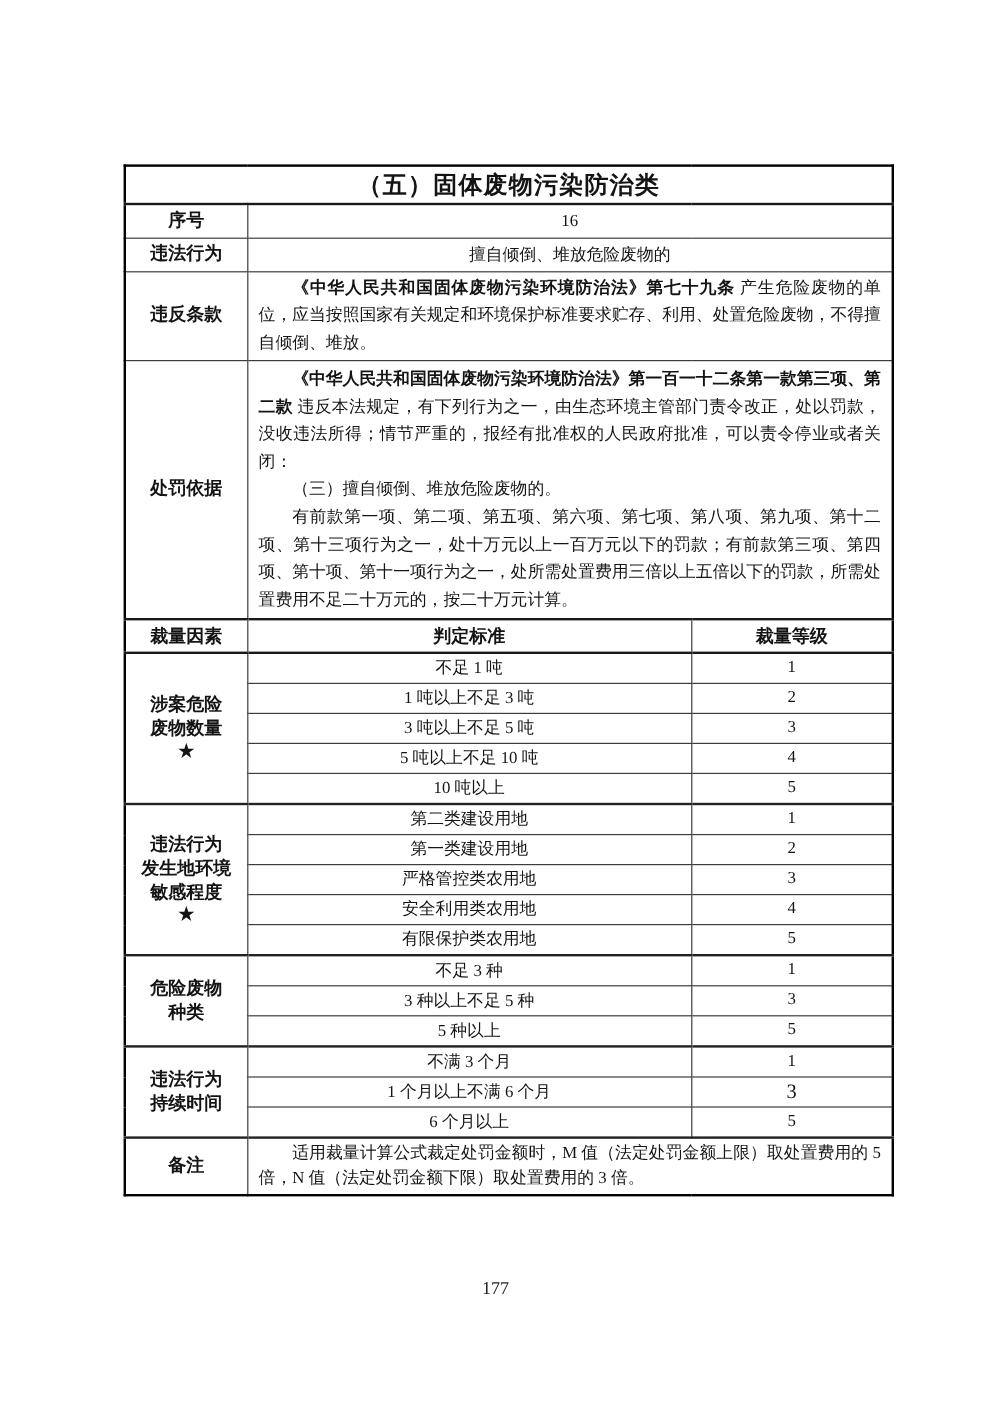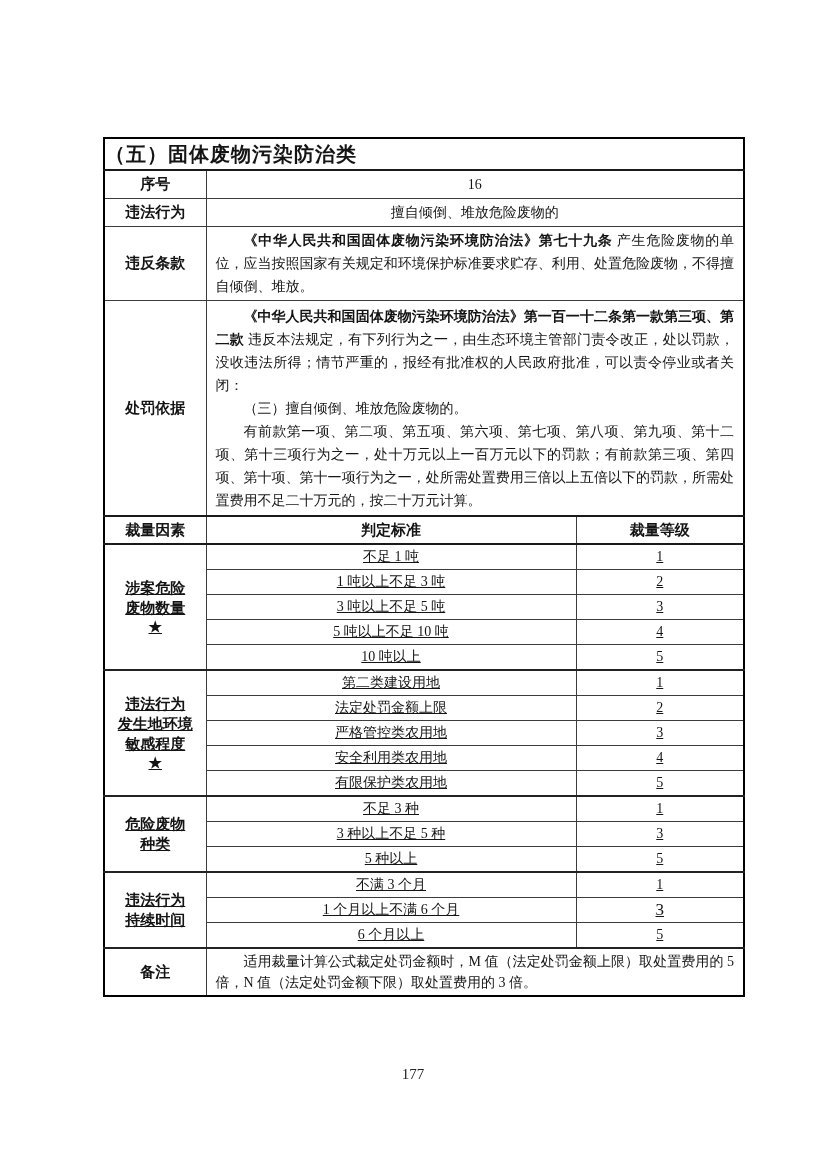--- a/index.html
+++ b/index.html
@@ -27,20 +27,21 @@
   td {
     border: 1px solid #3c3c3c;
     padding: 0;
     vertical-align: middle;
     font-size: 14px;
     color: #141414;
   }
 
   .title-row td {
     height: 30px;
+    text-align: center;
     font-weight: bold;
     font-size: 20px;
     letter-spacing: 1px;
     border-bottom: 2px solid #1a1a1a;
     border-radius: 12px;
   }
 
   td.label {
     text-align: center;
     font-weight: bold;
@@ -63,21 +64,21 @@
 
   .head-row td {
     height: 26px;
     text-align: center;
     font-weight: bold;
     font-size: 15px;
     border-top: 2px solid #1a1a1a;
     border-bottom: 2px solid #1a1a1a;
   }
 
-  .factor-rows td { height: 24px; text-align: center; text-decoration: underline; }
+  .factor-rows td { height: 24px; text-align: center; }
   .factor-rows td.factor-cell {
     font-weight: bold;
     font-size: 15px;
     line-height: 20px;
   }
   .factor-rows tr.group-start td { border-top: 2px solid #222; }
   .factor-rows tr.sub-row td { border-top: 1px solid #8c8c8c; }
   .grade-large { font-size: 17px; }
   .star { font-size: 15px; line-height: 18px; }
 
@@ -164,21 +165,21 @@
           <td class="factor-cell" rowspan="5">
             <div>违法行为</div>
             <div>发生地环境</div>
             <div>敏感程度</div>
             <div class="star">★</div>
           </td>
           <td>第二类建设用地</td>
           <td>1</td>
         </tr>
         <tr class="sub-row">
-          <td>法定处罚金额上限</td>
+          <td>第一类建设用地</td>
           <td>2</td>
         </tr>
         <tr class="sub-row">
           <td>严格管控类农用地</td>
           <td>3</td>
         </tr>
         <tr class="sub-row">
           <td>安全利用类农用地</td>
           <td>4</td>
         </tr>

